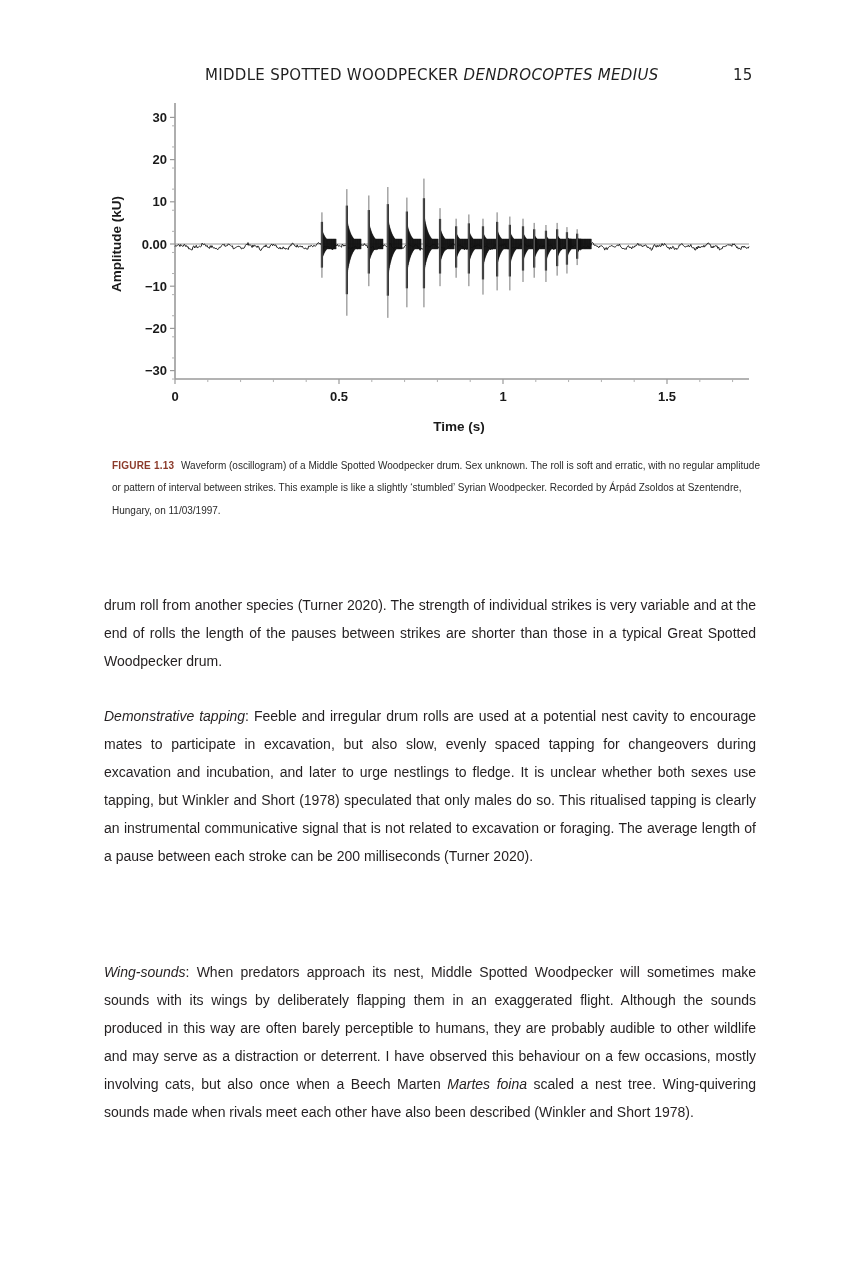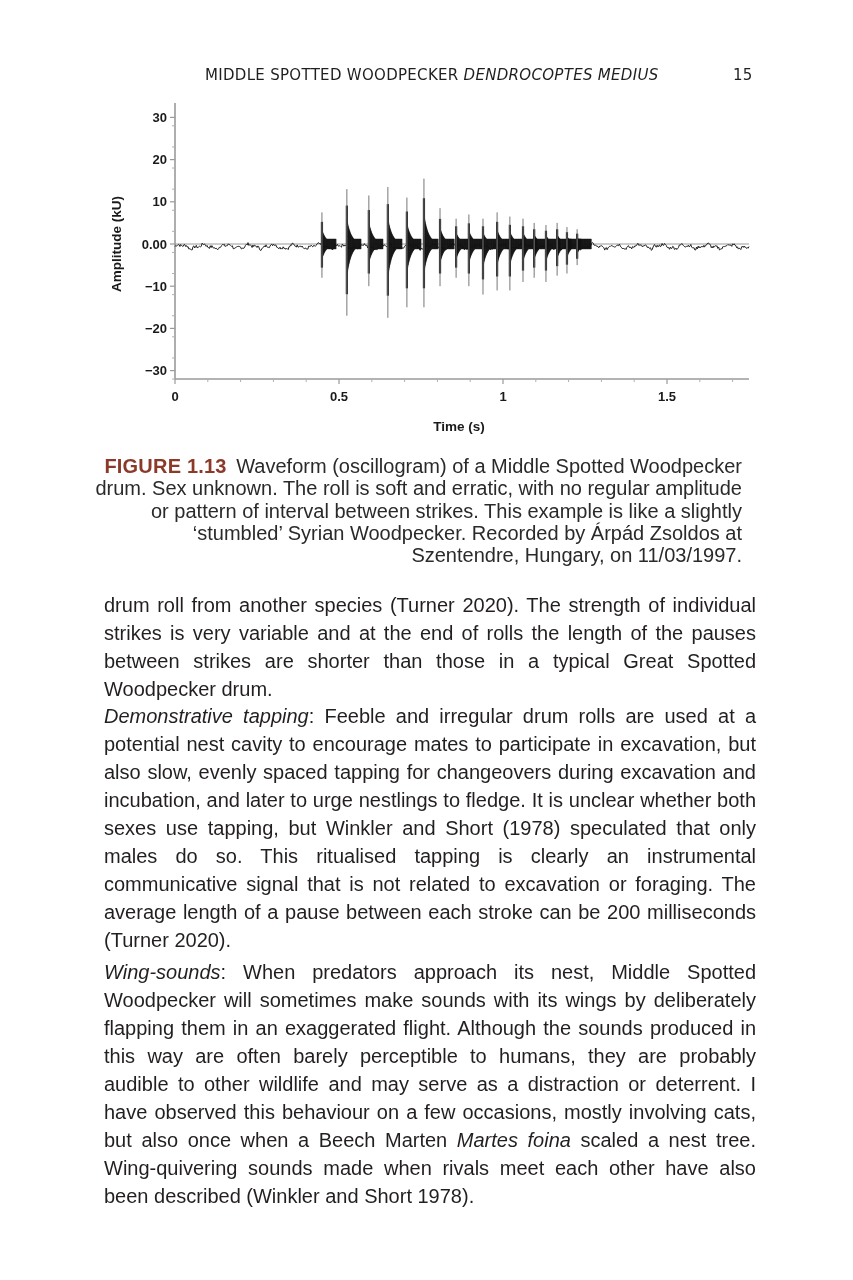--- a/index.html
+++ b/index.html
@@ -8,28 +8,28 @@
       position: absolute; top: 66px; left: 0; width: 853px; height: 24px;
       font-family: "DejaVu Sans", sans-serif; font-size: 15px; letter-spacing: 0.3px;
       color: #1f1f1f;
     }
     .running-head .title { position: absolute; left: 205px; top: 0; white-space: nowrap; }
     .running-head .title i { font-style: italic; }
     .running-head .pageno { position: absolute; left: 733px; top: 0; text-align: right; }
     #chart { position: absolute; left: 100px; top: 100px; width: 670px; height: 345px; text-decoration: underline; }
     #chart svg text { font-family: "Liberation Sans", sans-serif; font-weight: bold; fill: #1a1a1a; }
     .caption {
-      position: absolute; left: 90px; top: 455px; width: 652px;
-      font-family: "Liberation Sans", sans-serif; font-size: 20px; line-height: 22.3px;
-      color: #2a2a2a; text-align: right;
+      position: absolute; left: 112px; top: 455px; width: 652px;
+      font-family: "Liberation Sans", sans-serif; font-size: 10px; line-height: 22.3px;
+      color: #2a2a2a; text-align: left;
     }
     .caption .fig-label { color: #8b3a2a; font-weight: bold; letter-spacing: 0.2px; margin-right: 4px; }
     .body-text {
       position: absolute; left: 104px; width: 652px;
-      font-family: "Liberation Sans", sans-serif; font-size: 20px; line-height: 28px;
+      font-family: "Liberation Sans", sans-serif; font-size: 14px; line-height: 28px;
       color: #231f20; text-align: justify; margin: 0;
     }
     .body-text i { font-style: italic; margin-top: 13px; }
     #p1 { top: 591px; }
     #p2 { top: 702px; }
     #p3 { top: 958px; }
   </style>
 </head>
 <body>
 

